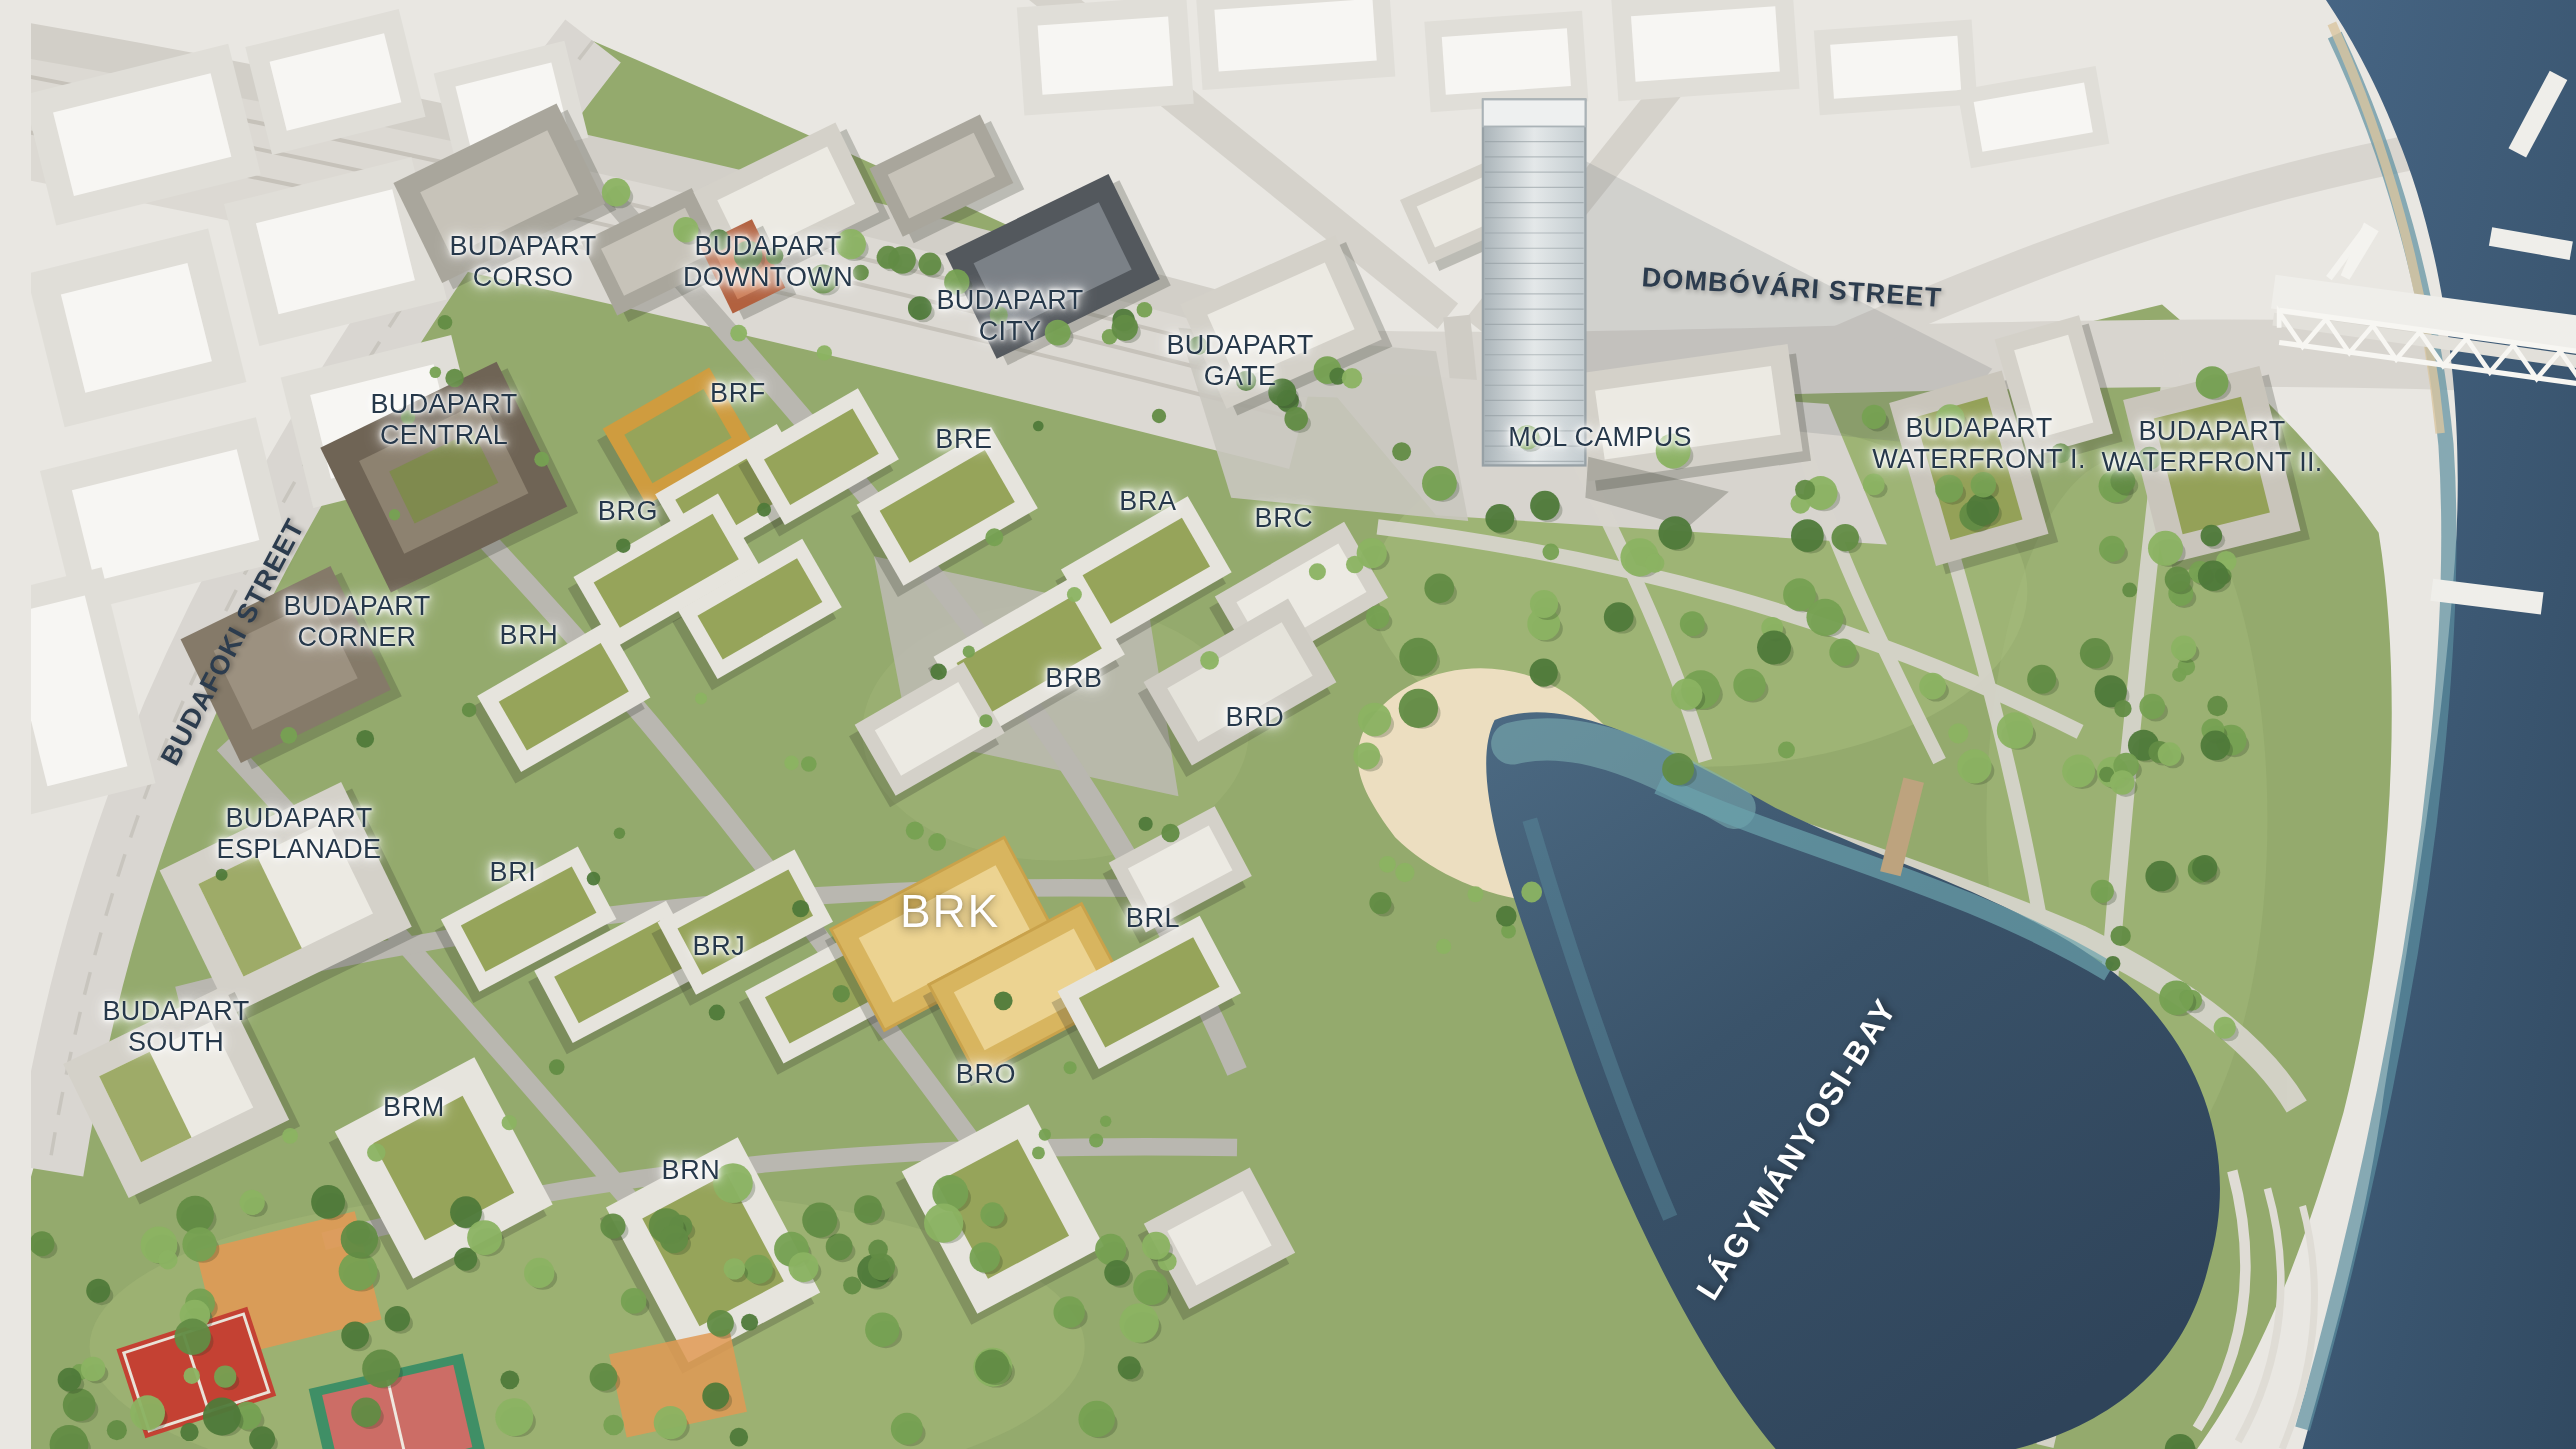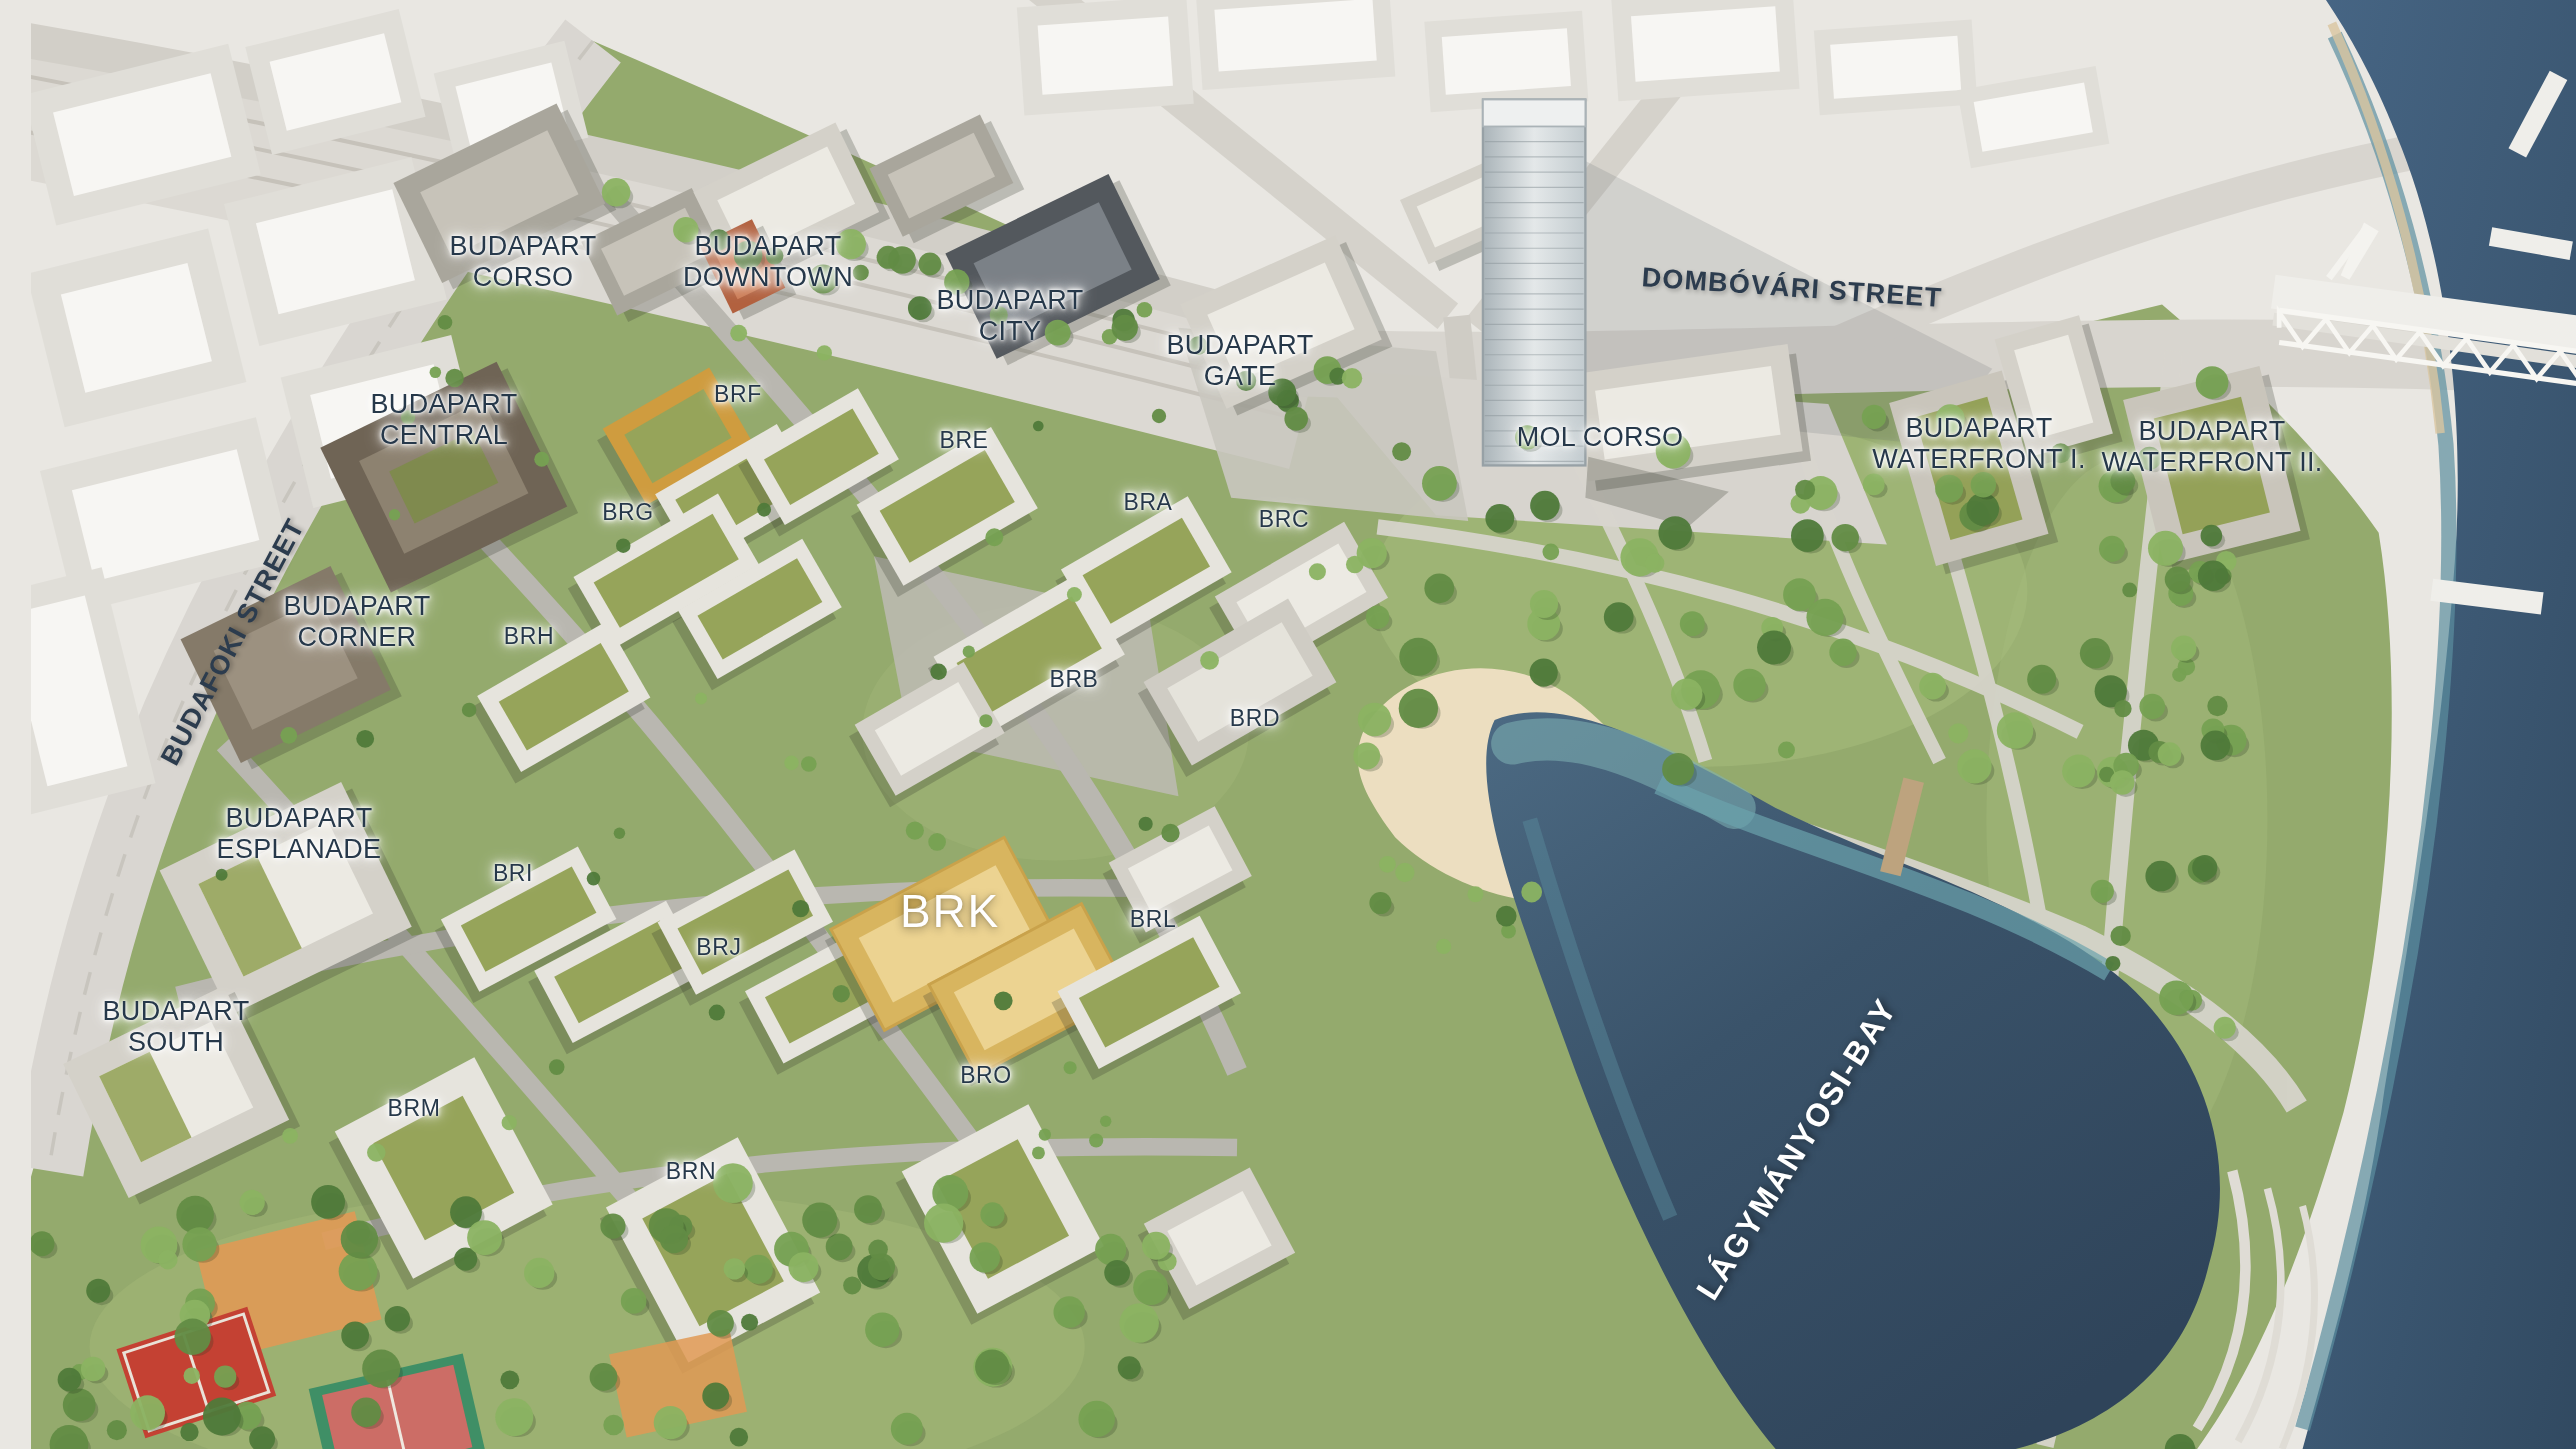--- a/index.html
+++ b/index.html
@@ -3,21 +3,21 @@
 <meta charset="utf-8">
 <style>
   html,body{margin:0;padding:0;background:#e9e7e2;}
   #scene{position:relative;width:2576px;height:1449px;overflow:hidden;
          font-family:"Liberation Sans",sans-serif;margin-left:31px;}
   #terrain{position:absolute;left:0;top:0;}
   .lbl{position:absolute;transform:translate(-50%,-50%);
        font-size:27px;line-height:1.16;color:#26384a;text-align:center;
        white-space:pre-line;letter-spacing:0.3px;font-weight:400;
        text-shadow:0 0 4.7px #fff,0 0 7px #fff,0 0 11.7px #fff,0 0 17.6px rgba(255,255,255,.95),0 0 2.3px #fff;}
-  .code{font-size:23px;letter-spacing:0.6px;}
+  .code{font-size:27px;letter-spacing:0.6px;}
   .street{font-weight:700;color:#2c3c4e;font-size:27px;letter-spacing:1.2px;white-space:nowrap;
           text-shadow:1.8px 2.3px 4.1px rgba(0,0,0,.25);}
   .bayname{font-weight:700;color:#ffffff;font-size:32px;letter-spacing:2.3px;white-space:nowrap;
            text-shadow:1.8px 2.3px 7px rgba(0,0,0,.5);}
   .brk{font-weight:400;color:#ffffff;font-size:46px;letter-spacing:1.8px;
        text-shadow:0 2.3px 9.4px rgba(0,0,0,.4),0 0 3.5px rgba(0,0,0,.2);}
 </style>
 </head>
 <body>
 
@@ -877,21 +877,21 @@
   <div class="lbl" style="left:326px;top:622px">BUDAPART
 CORNER</div>
   <div class="lbl" style="left:268px;top:834px">BUDAPART
 ESPLANADE</div>
   <div class="lbl" style="left:145px;top:1027px">BUDAPART
 SOUTH</div>
   <div class="lbl" style="left:1948px;top:444px">BUDAPART
 WATERFRONT I.</div>
   <div class="lbl" style="left:2181px;top:447px">BUDAPART
 WATERFRONT II.</div>
-  <div class="lbl" style="left:1569px;top:438px">MOL CORSO</div>
+  <div class="lbl" style="left:1569px;top:438px">MOL CAMPUS</div>
 
   <div class="lbl code" style="left:707px;top:394px">BRF</div>
   <div class="lbl code" style="left:933px;top:440px">BRE</div>
   <div class="lbl code" style="left:597px;top:512px">BRG</div>
   <div class="lbl code" style="left:1117px;top:502px">BRA</div>
   <div class="lbl code" style="left:1253px;top:519px">BRC</div>
   <div class="lbl code" style="left:498px;top:636px">BRH</div>
   <div class="lbl code" style="left:1043px;top:679px">BRB</div>
   <div class="lbl code" style="left:1224px;top:718px">BRD</div>
   <div class="lbl code" style="left:482px;top:873px">BRI</div>

